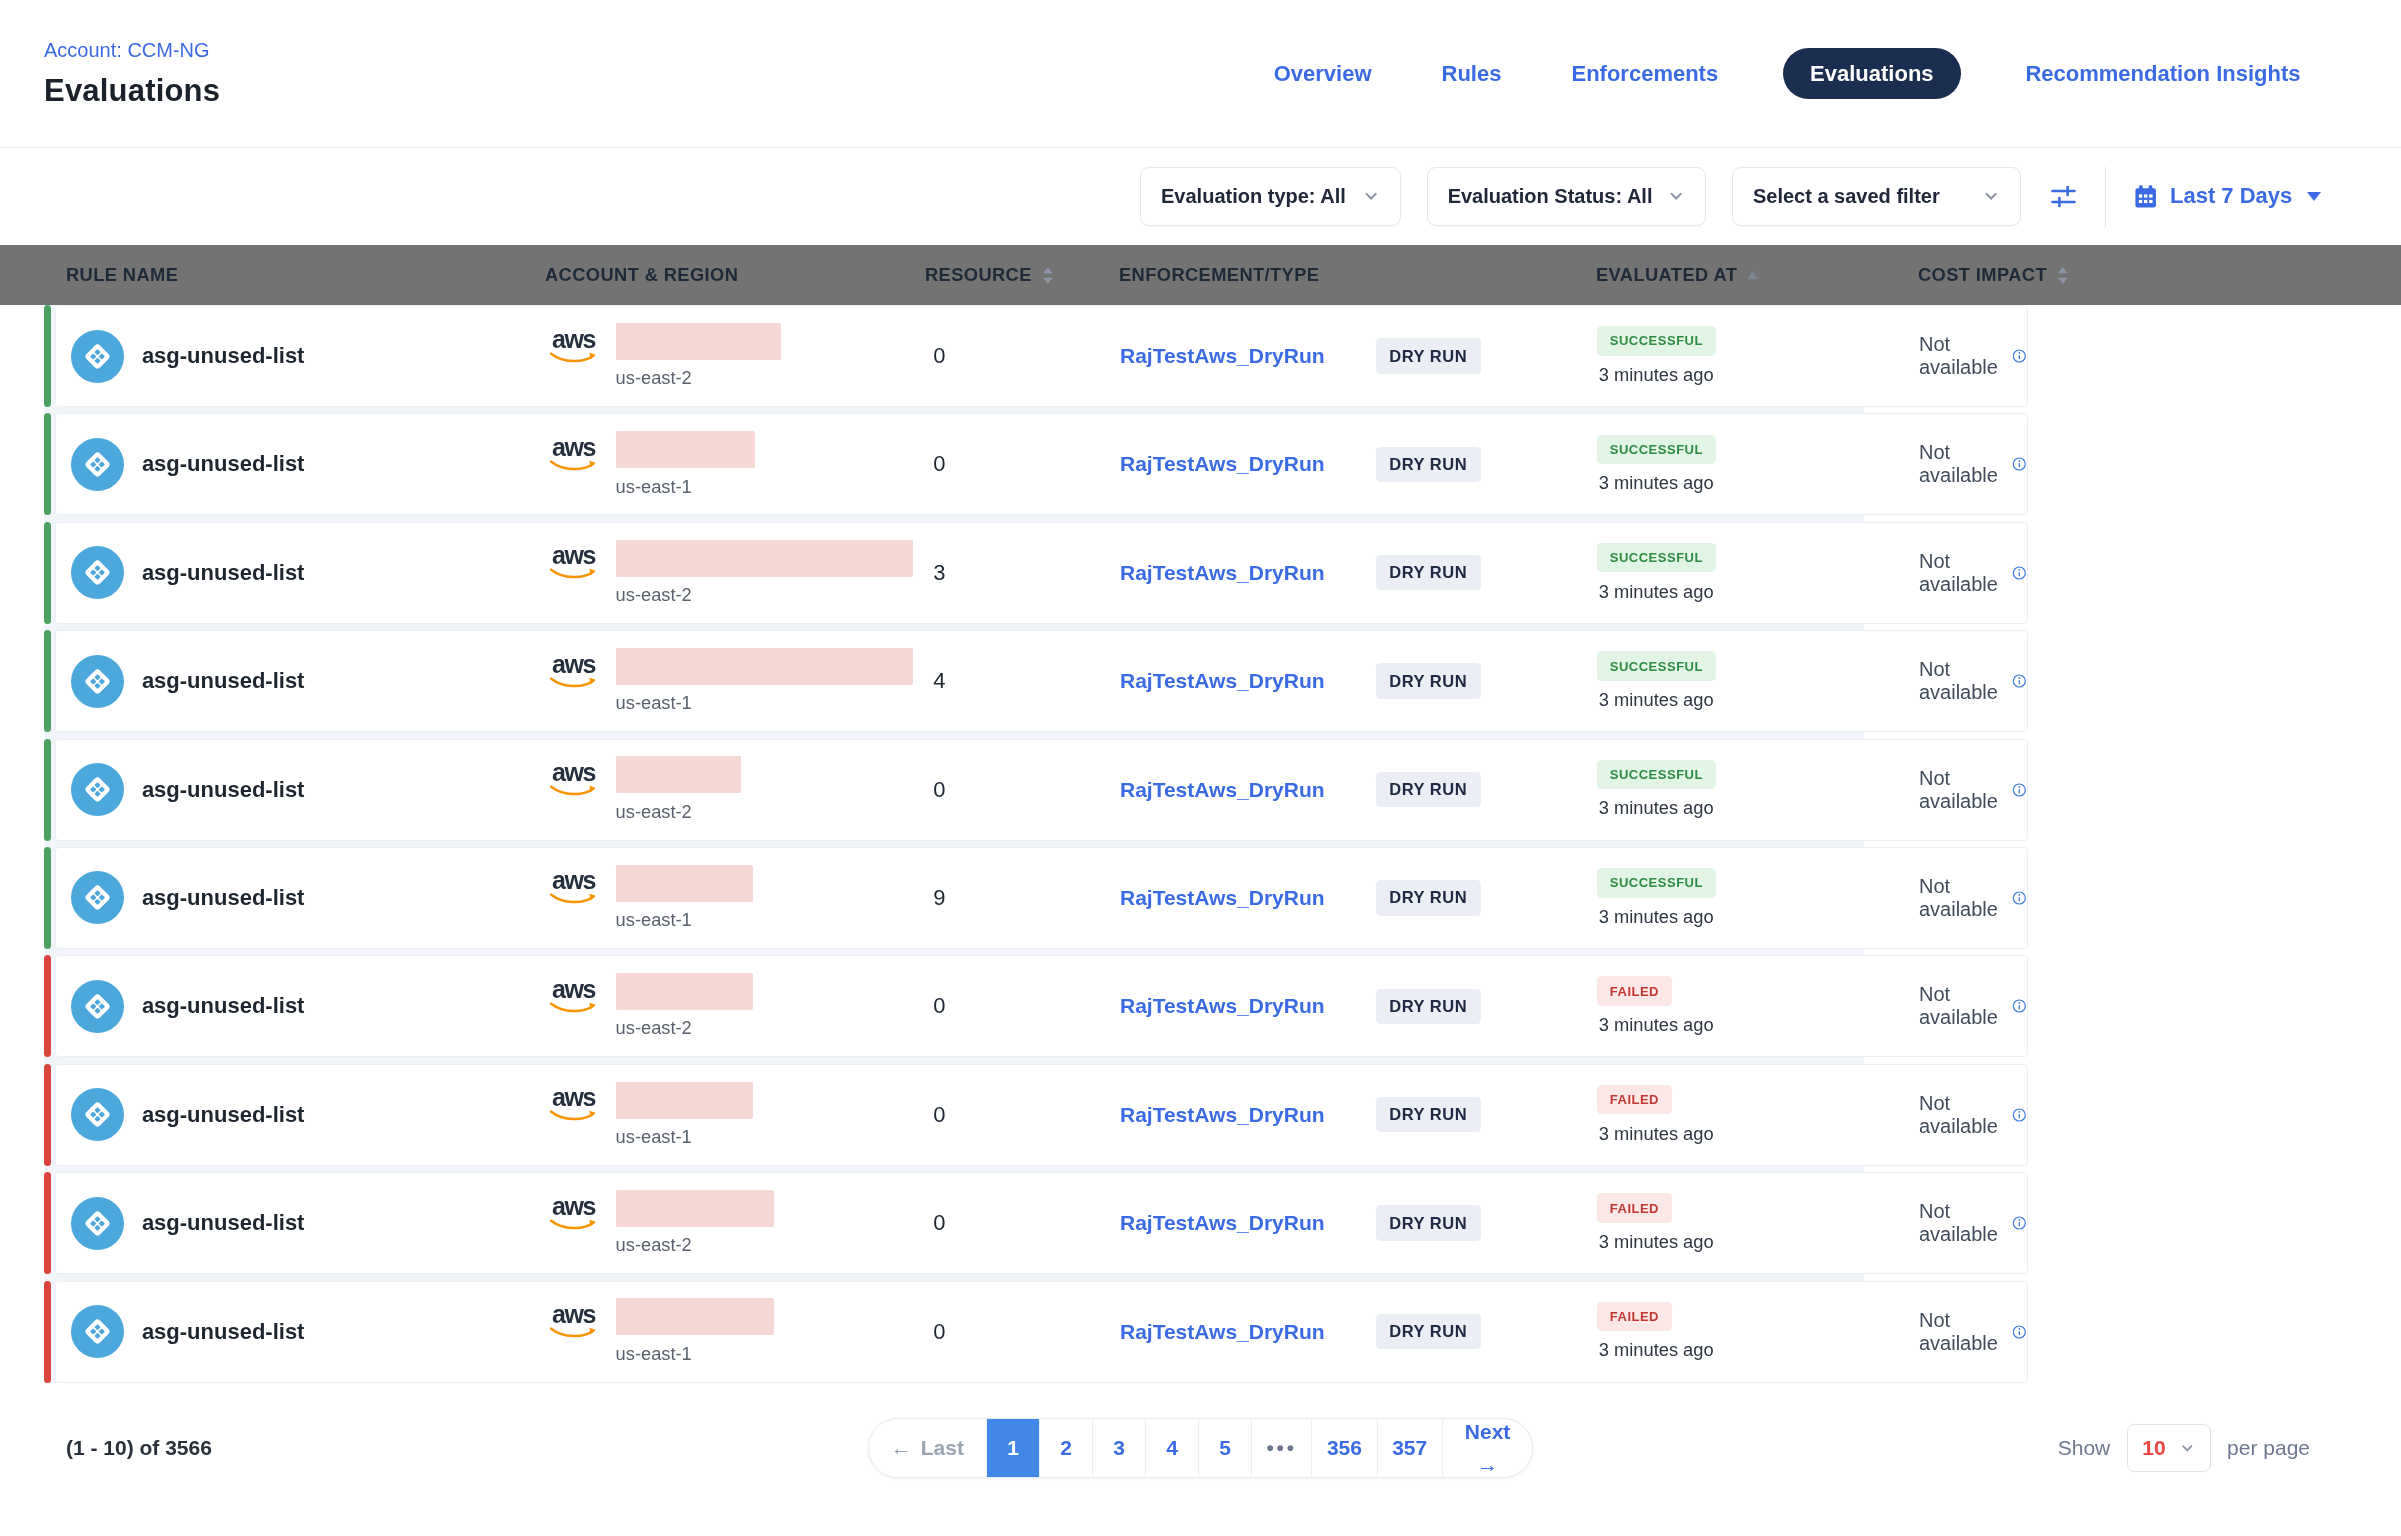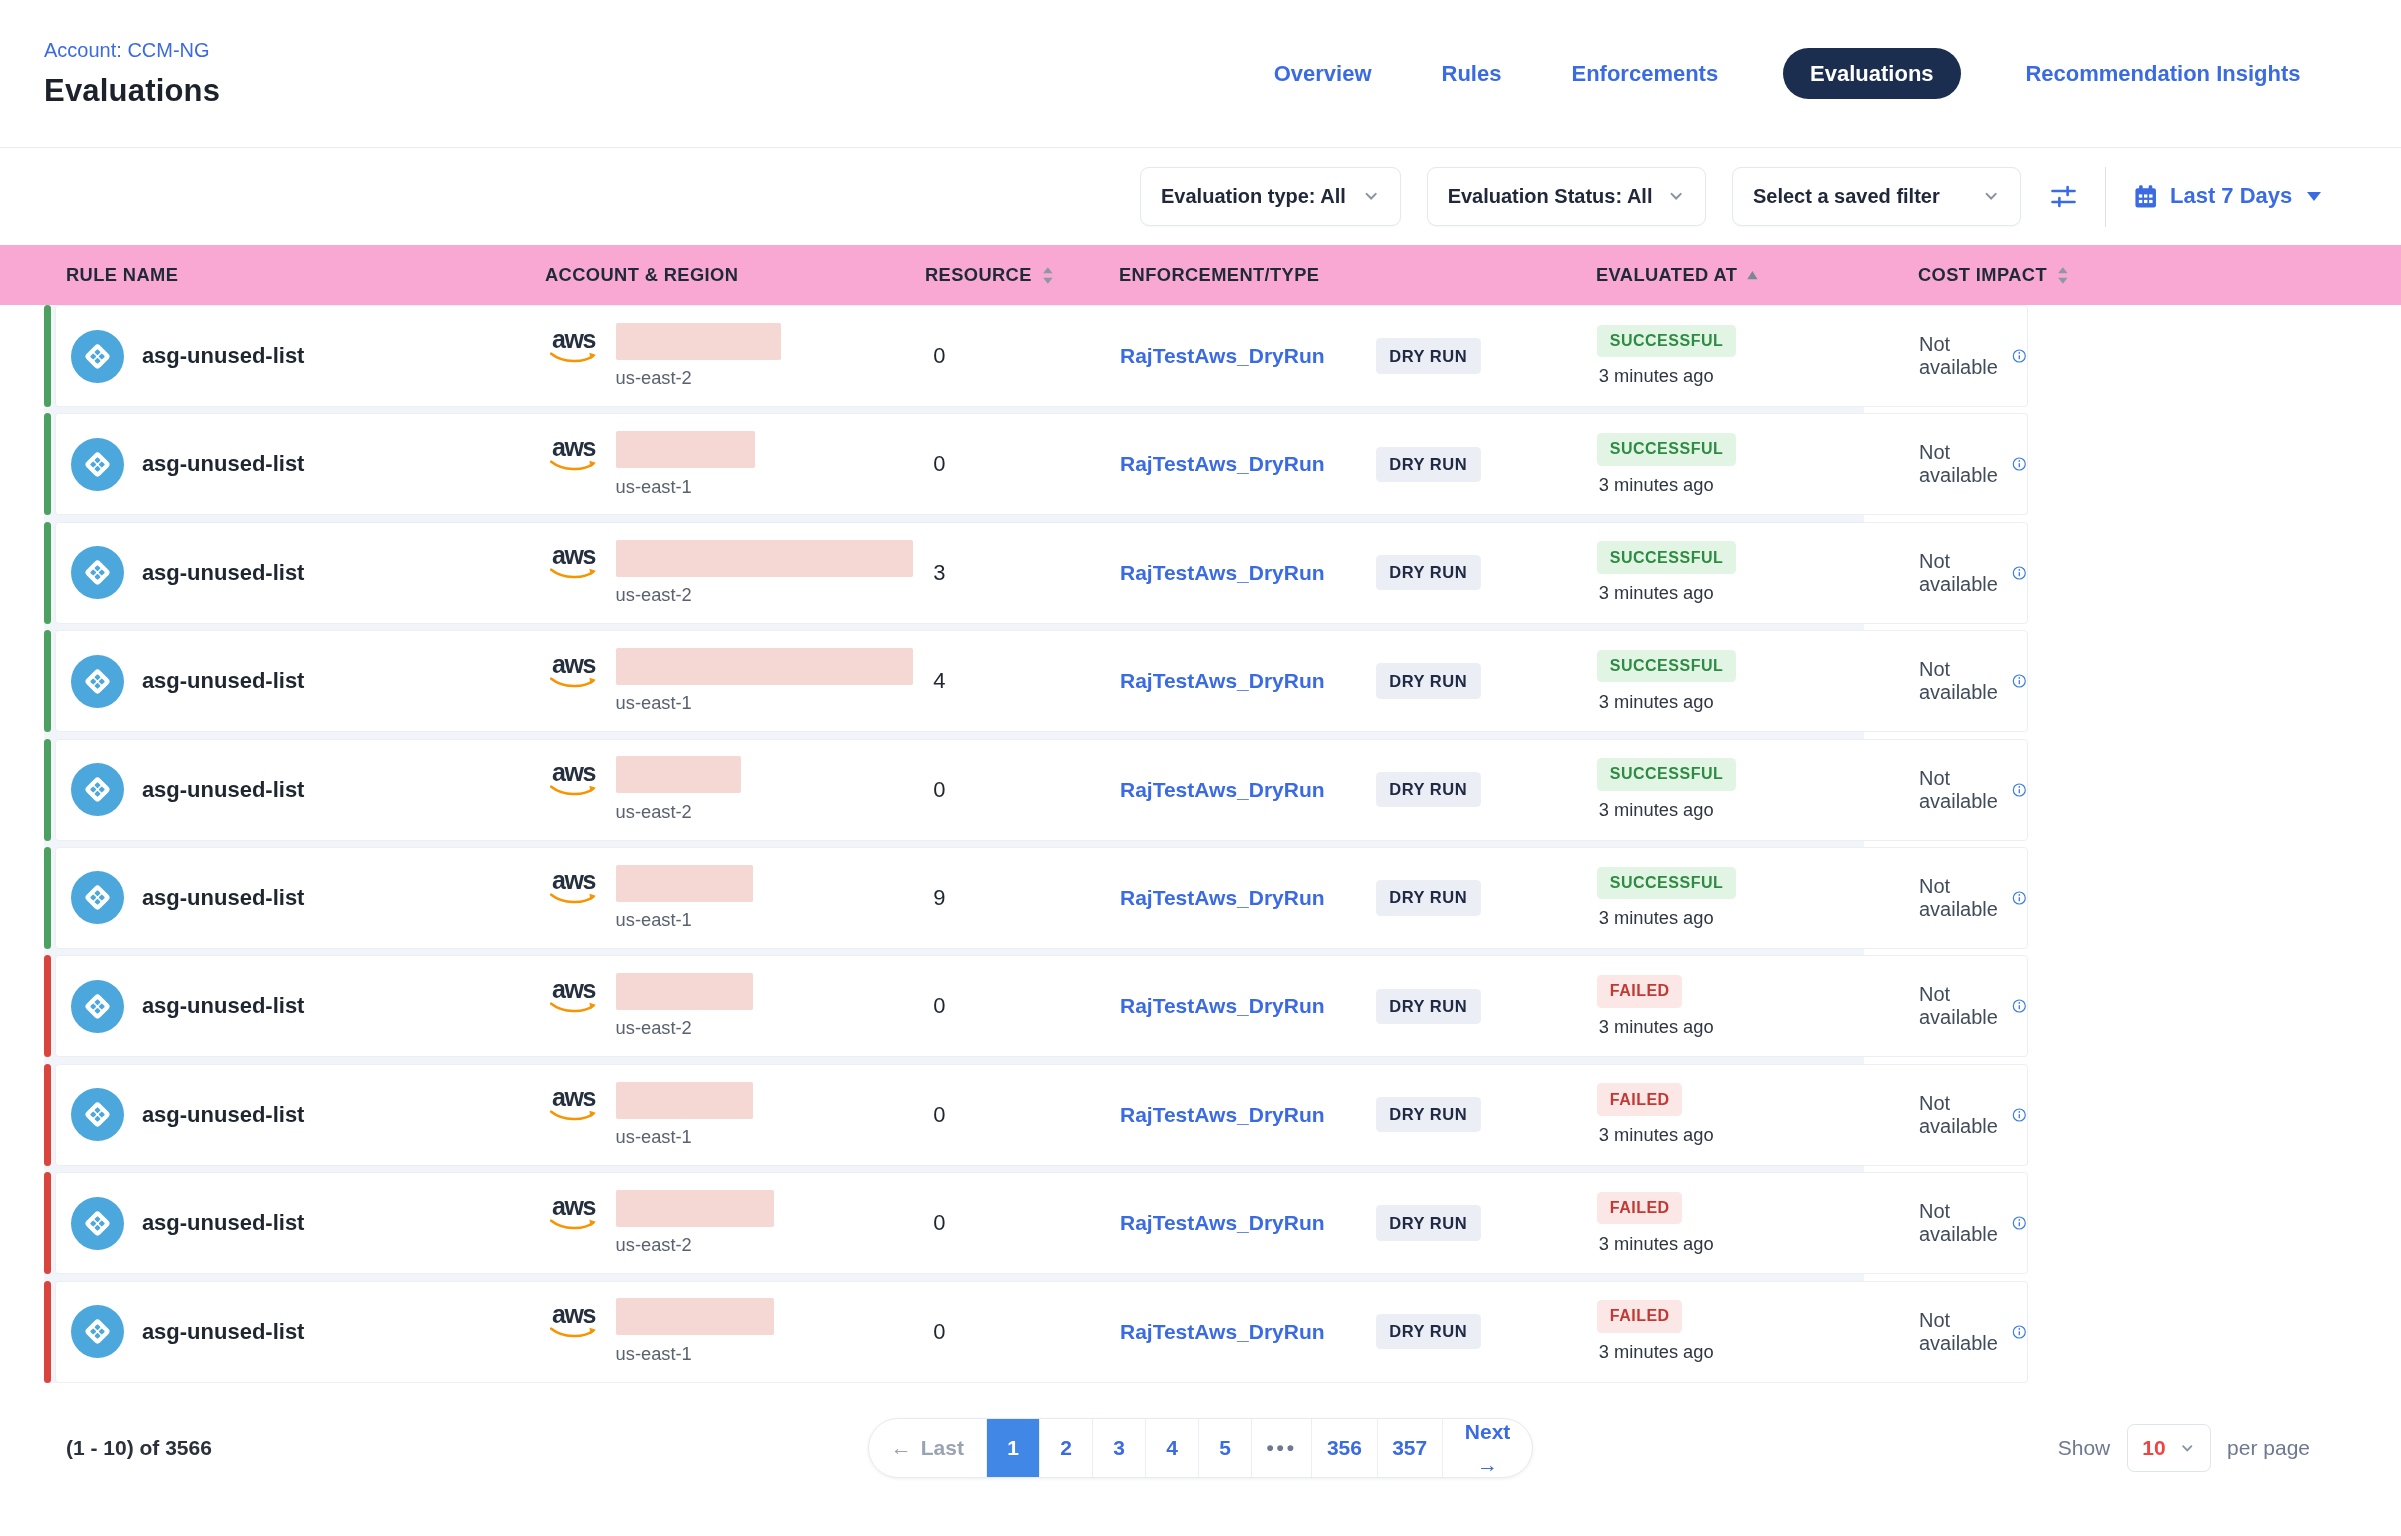--- a/index.html
+++ b/index.html
@@ -28,21 +28,21 @@
   .chev { flex:0 0 auto; }
   .icon-btn { background:none; border:none; cursor:pointer; display:flex; align-items:center; }
   .vdivider { width:0.9px; height:60px; background:#DCE1E8; }
   .date-range { display:flex; align-items:center; gap:11px; color:var(--accent-blue);
     font-size:22px; font-weight:600; cursor:pointer; }
   .caret-down { width:0; height:0; border-left:7.3px solid transparent; border-right:7.3px solid transparent;
     border-top:9.1px solid var(--accent-blue); margin-left:3.7px; }
 
   
   .table-grid { display:grid; grid-template-columns:490px 380px 194px 477px 322px 1fr; align-items:center; }
-  .thead-band { height:60px; background:#f9a8d4; display:flex; align-items:center; }
+  .thead-band { height:60px; background:#737373; display:flex; align-items:center; }
   .thead { width:2255px; margin-left:55px; }
   .th { display:flex; align-items:center; gap:9.1px; font-size:18.3px; font-weight:700;
     color:#1E2A38; letter-spacing:0.4px; text-transform:uppercase; }
   .th:first-child { padding-left:11px; }
 
   .table-body { width:1820px; margin-left:44px; background:#F1F4F8; }
   .row { display:flex; align-items:stretch; height:102px; margin-bottom:6.4px; cursor:pointer; }
   .row-bar { width:7.3px; border-radius:4.6px; flex:0 0 auto; }
   .ok   .row-bar { background:var(--success-bar); }
   .fail .row-bar { background:var(--failed-bar); }
@@ -61,21 +61,21 @@
   .region { font-size:18.3px; color:#59626E; }
 
   .cell-resource { font-size:22px; color:#1E2630; padding-left:7.3px; }
 
   .cell-enforcement { display:flex; align-items:center; gap:51px; }
   .enf-link { font-size:21px; font-weight:600; color:var(--accent-blue); text-decoration:none; }
   .type-badge { font-size:16.5px; font-weight:700; letter-spacing:0.5px; color:#202A44;
     background:#ECEEF5; padding:8.2px 13.7px; border-radius:4.6px; white-space:nowrap; }
 
   .cell-evaluated { display:flex; flex-direction:column; align-items:flex-start; gap:8.2px; }
-  .status-badge { font-size:16px; font-weight:700; letter-spacing:0.5px; padding:7.3px 12.8px; border-radius:4.6px; }
+  .status-badge { font-size:13px; font-weight:700; letter-spacing:0.5px; padding:7.3px 12.8px; border-radius:4.6px; }
   .ok   .status-badge { background:var(--success-bg); color:var(--success-text); }
   .fail .status-badge { background:var(--failed-bg);  color:var(--failed-text); }
   .time { font-size:18.3px; color:#2E3642; margin-left:1.8px; }
 
   .cell-cost { display:flex; align-items:center; gap:9.1px; font-size:20px; color:#414C5B; }
 
   
   .pagination-row { position:relative; height:119px; display:flex; align-items:center; justify-content:center; }
   .range-label { position:absolute; left:66px; font-size:21px; font-weight:600; color:#2A313B; }
   .pager { display:inline-flex; background:#fff; border:0.9px solid #E7EAF0; border-radius:31px;

